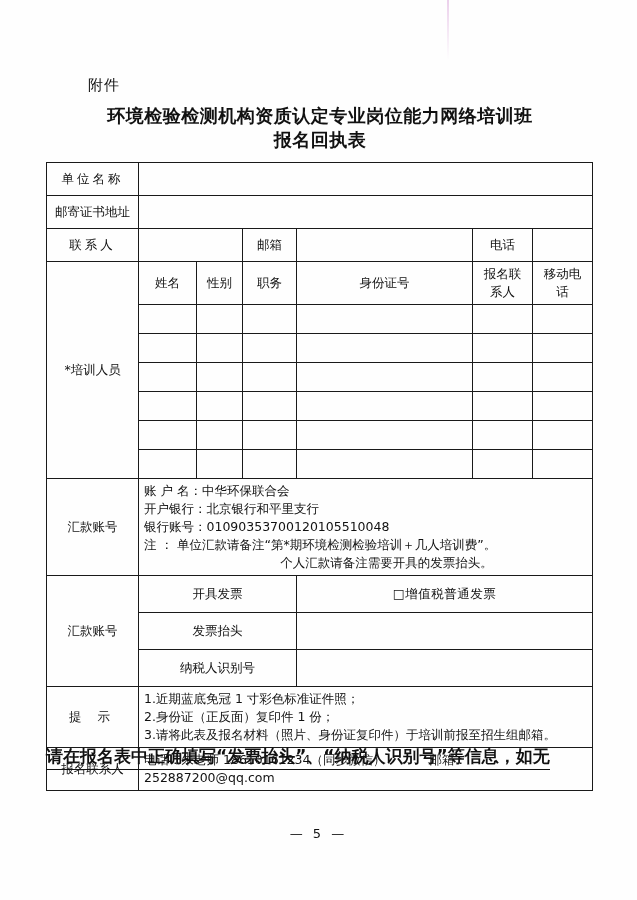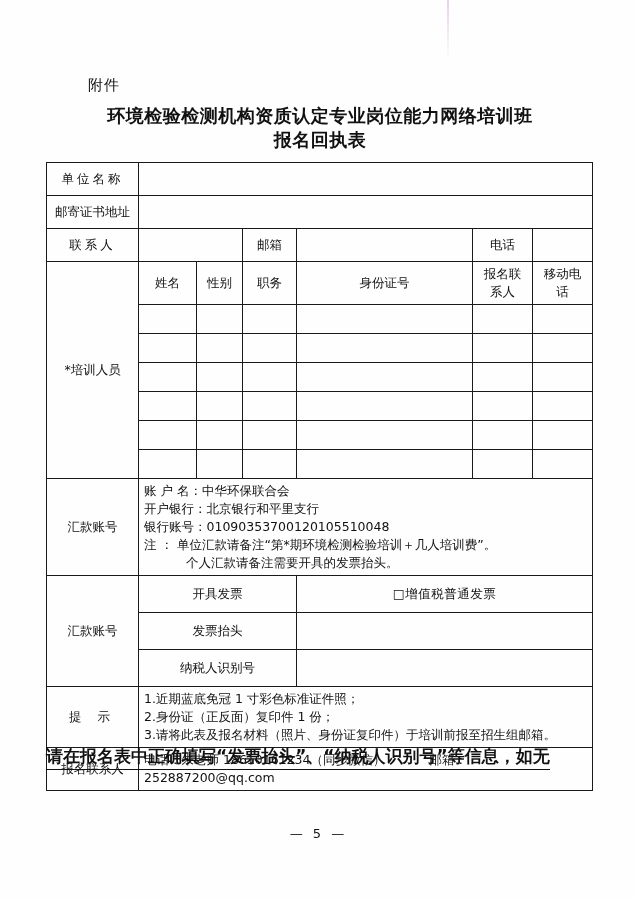--- a/index.html
+++ b/index.html
@@ -66,21 +66,21 @@
     padding: 3px 5px;
     vertical-align: middle;
     line-height: 18px;
   }
   .c { text-align: center; }
   .sp3 { letter-spacing: 3px; }
   .sp6 { letter-spacing: 6px; }
   .h26 { height: 26px; margin-left: 12px; }
   .h22 { height: 22px; }
   .bank-cell { padding: 6px 8px 6px 10px; line-height: 22px; font-size: 12.5px; }
-  .bank-note-indent { padding-left: 42px; display:block; }
+  .bank-note-indent { padding-left: 42px; display:block;text-align:center; }
   .tip-cell { padding: 5px 8px 5px 10px; line-height: 19px; font-size: 12.5px; }
   .contact-cell { padding: 4px 8px; font-size: 12.5px; }
   .checkbox-line { letter-spacing: 0.5px; }
   .footer-note {
     position: absolute;
     left: 46px;
     top: 745px;
     width: 546px;
     font-weight: bold;
     font-size: 17px;

